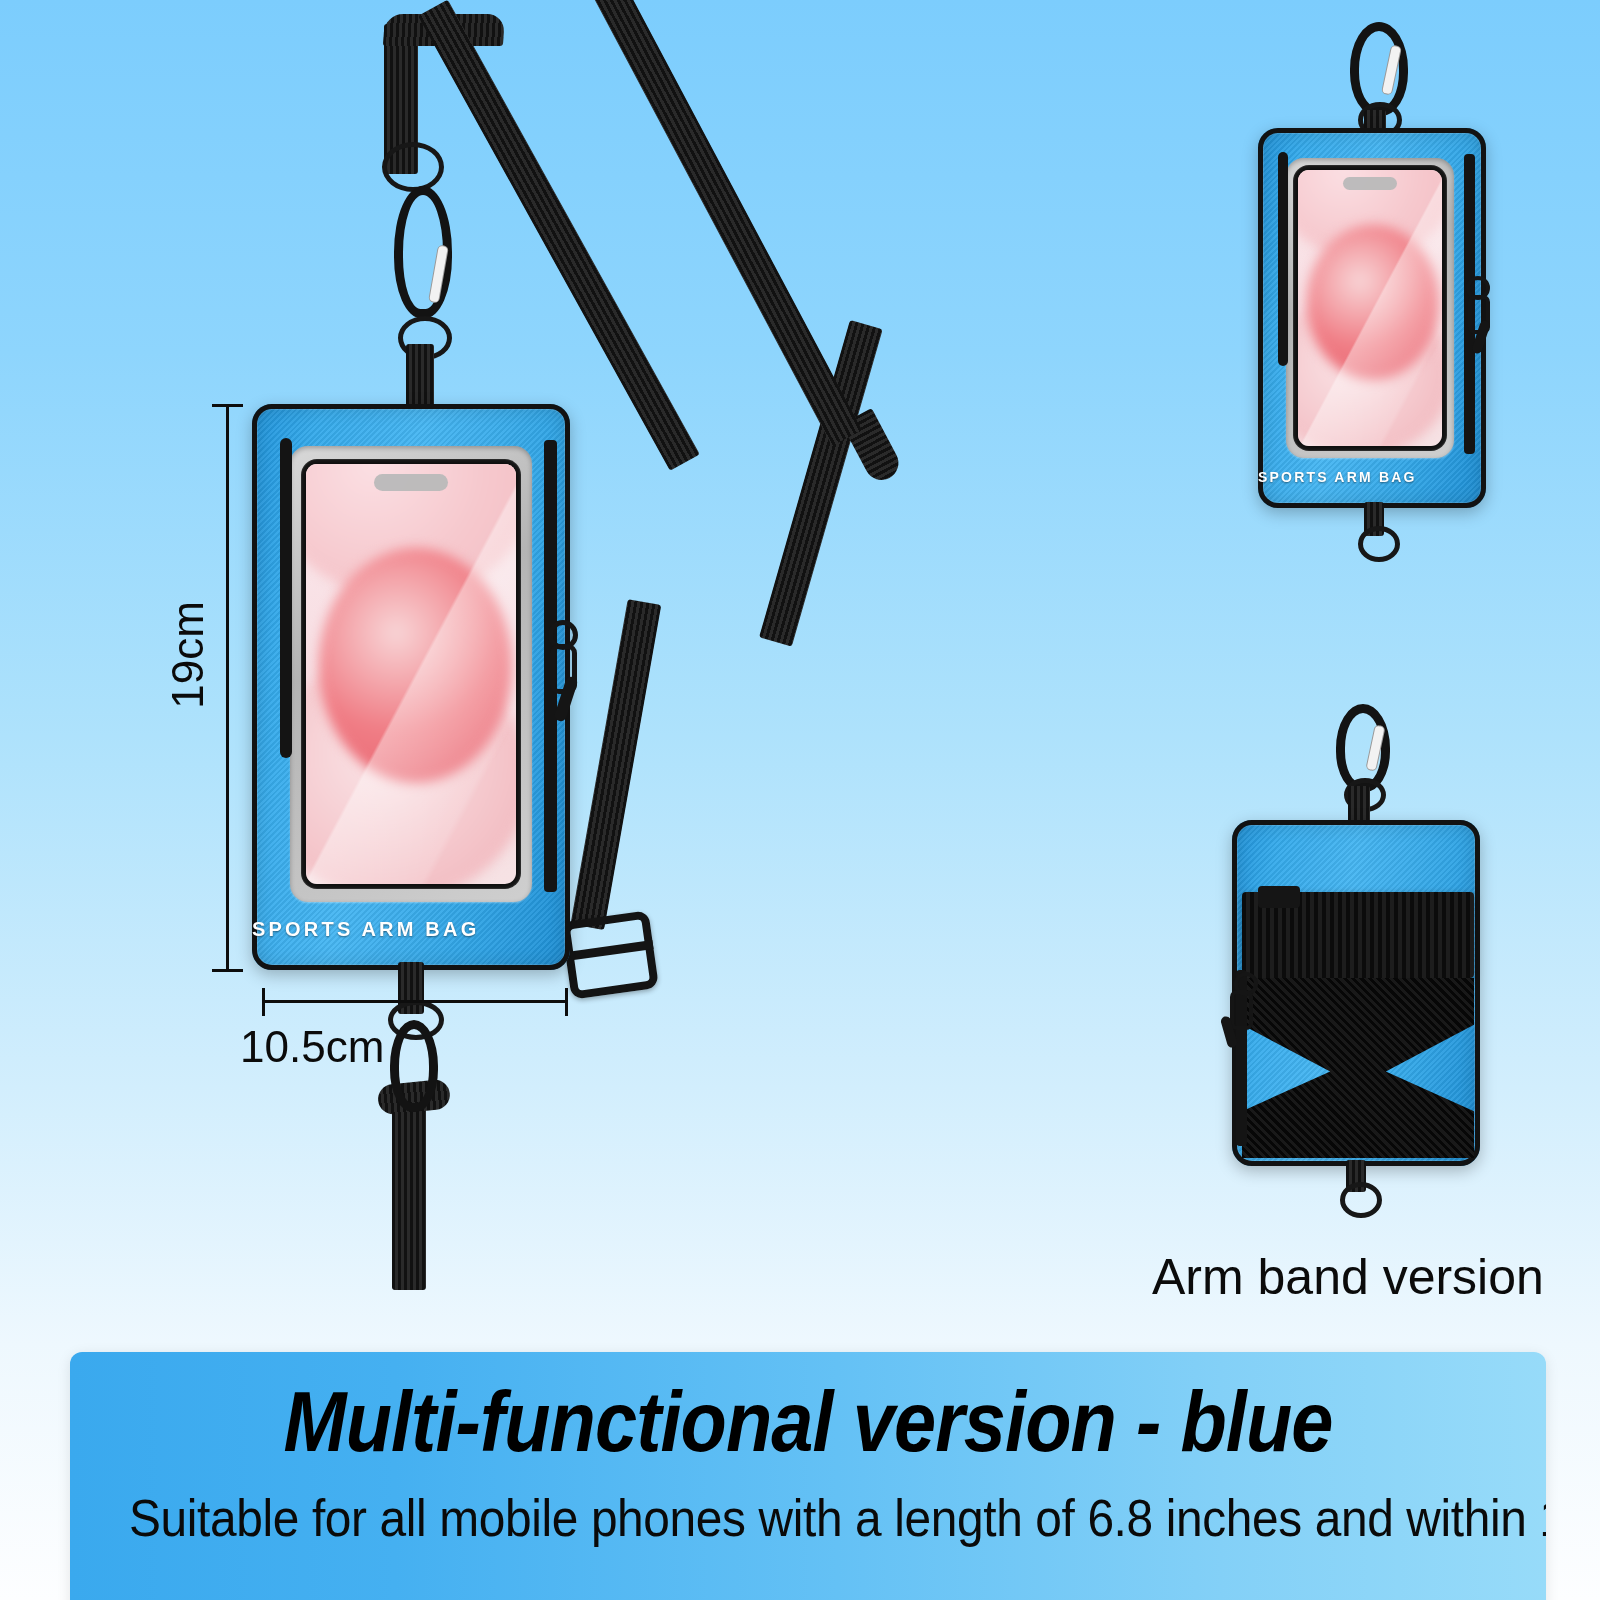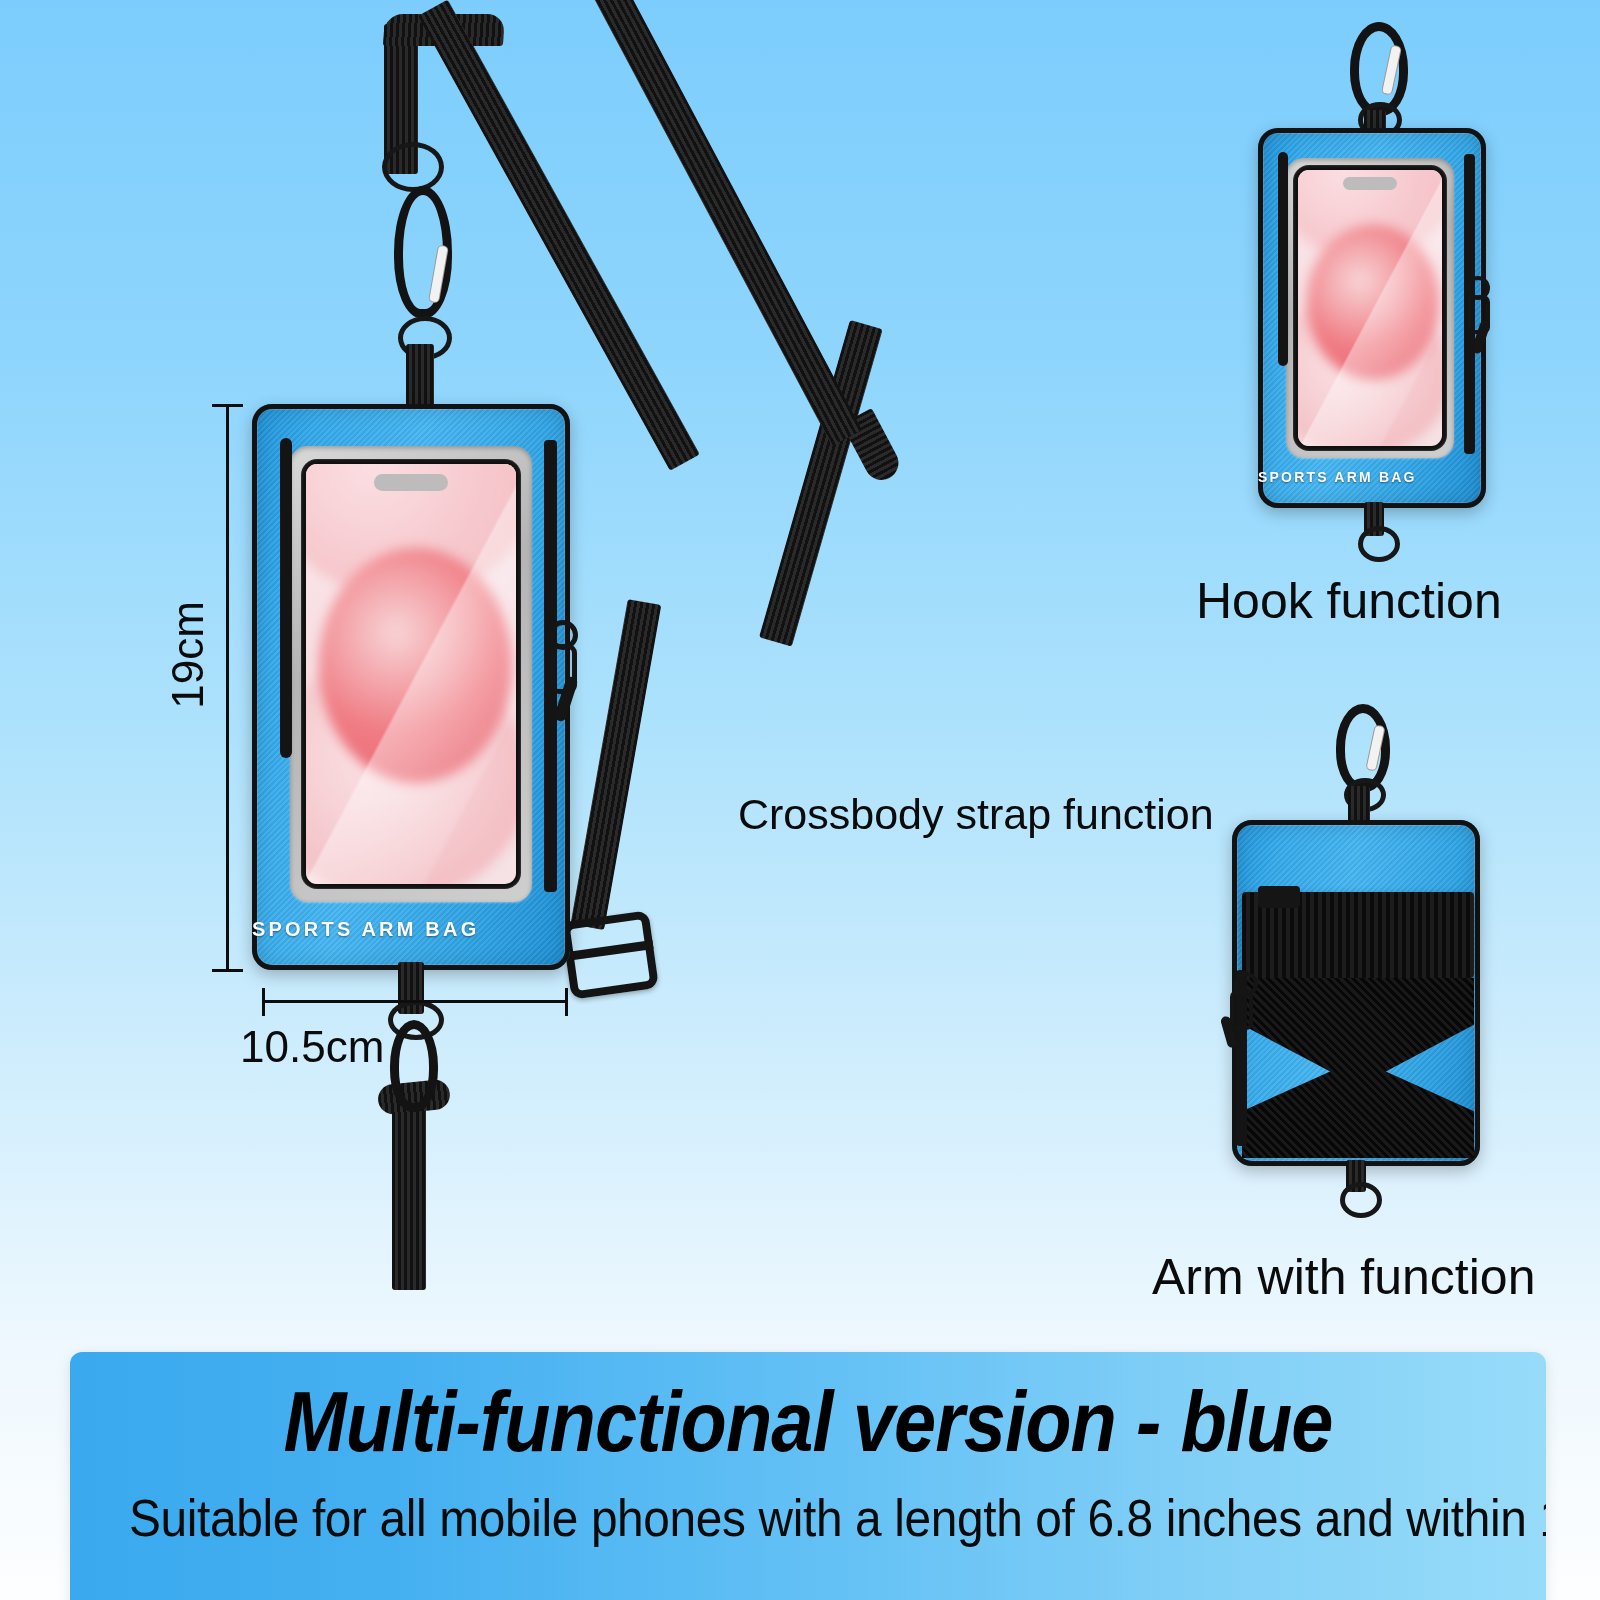--- a/index.html
+++ b/index.html
@@ -193,21 +193,20 @@
     <div class="dim-cap" style="left:212px;top:404px;width:31px;height:3px;"></div>
     <div class="dim-cap" style="left:212px;top:969px;width:31px;height:3px;"></div>
     <div class="lbl" style="left:134px;top:630px;font-size:44px;transform:rotate(-90deg);transform-origin:50% 50%;">19cm</div>
 
     <div class="dim-line" style="left:262px;top:1000px;width:306px;height:3px;"></div>
     <div class="dim-cap" style="left:262px;top:988px;width:3px;height:28px;"></div>
     <div class="dim-cap" style="left:565px;top:988px;width:3px;height:28px;"></div>
     <div class="lbl" style="left:240px;top:1022px;font-size:44px;">10.5cm</div>
   </div>
 
-  <div class="lbl" style="left:738px;top:790px;font-size:43px;">Crossbody strap function</div>
 
   <div class="abs" style="left:1218px;top:18px;width:300px;height:540px;">
 
     <div class="cara" style="left:132px;top:4px;width:58px;height:94px;">
       <div class="ring"></div>
       <div class="gate" style="left:37px;top:24px;height:48px;transform:rotate(12deg);"></div>
     </div>
     <div class="dring" style="left:140px;top:84px;width:34px;height:26px;"></div>
     <div class="web" style="left:146px;top:92px;width:22px;height:42px;"></div>
 
@@ -235,21 +234,20 @@
         <i style="left:10px;top:19px;width:14px;height:31px;border:4px solid #151515;border-radius:7px;background:transparent;"></i>
         <i style="left:18px;top:44px;width:10px;height:34px;border-radius:5px;transform:rotate(18deg);"></i>
       </div>
       <div class="abs" style="left:20px;top:24px;width:10px;height:214px;background:#141414;border-radius:5px;"></div>
     </div>
 
     <div class="web" style="left:146px;top:484px;width:20px;height:34px;"></div>
     <div class="dring" style="left:140px;top:508px;width:32px;height:26px;"></div>
   </div>
 
-  <div class="lbl" style="left:1196px;top:572px;font-size:50px;">Hook function</div>
 
   <div class="abs" style="left:1196px;top:690px;width:330px;height:530px;">
 
     <div class="cara" style="left:140px;top:14px;width:54px;height:88px;">
       <div class="ring"></div>
       <div class="gate" style="left:35px;top:22px;height:44px;transform:rotate(12deg);"></div>
     </div>
     <div class="dring" style="left:148px;top:88px;width:32px;height:24px;"></div>
     <div class="web" style="left:152px;top:96px;width:22px;height:46px;"></div>
 
@@ -270,20 +268,20 @@
         <i style="left:14px;top:0;width:16px;height:16px;border:4px solid #151515;background:transparent;"></i>
         <i style="left:10px;top:18px;width:15px;height:32px;border:4px solid #151515;border-radius:7px;background:transparent;"></i>
         <i style="left:4px;top:44px;width:10px;height:32px;border-radius:5px;transform:rotate(-16deg);"></i>
       </div>
     </div>
 
     <div class="web" style="left:150px;top:470px;width:20px;height:32px;"></div>
     <div class="dring" style="left:144px;top:492px;width:32px;height:26px;"></div>
   </div>
 
-  <div class="lbl" style="left:1152px;top:1248px;font-size:50px;">Arm with function</div>
+  <div class="lbl" style="left:1152px;top:1248px;font-size:50px;">Arm band version</div>
 
   <div id="banner">
     <div id="banner-title">Multi-functional version - blue</div>
     <div id="banner-sub">Suitable for all mobile phones with a length of 6.8 inches and within 17cm</div>
   </div>
 
 </div>
 
 </body></html>

